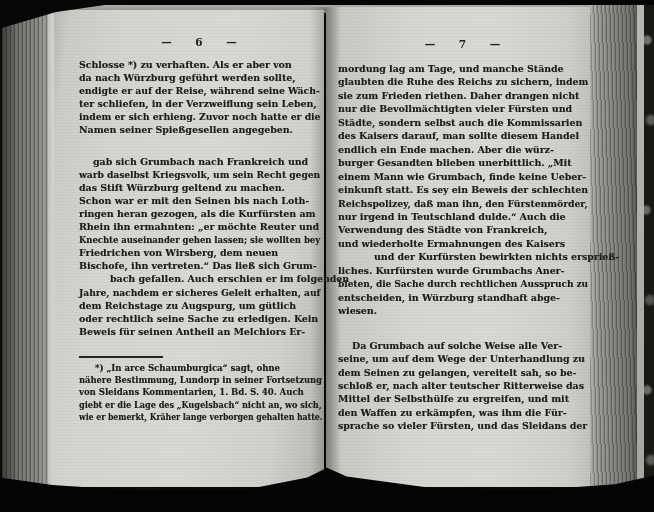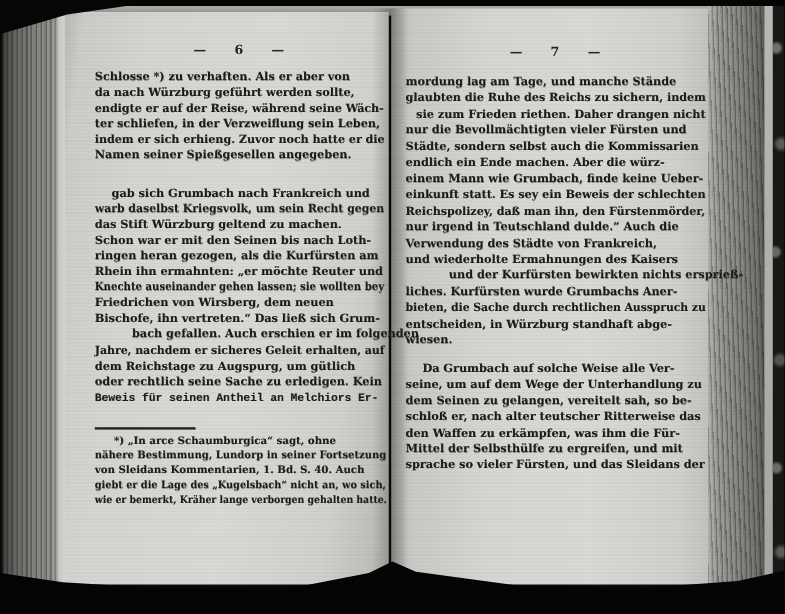--- a/index.html
+++ b/index.html
@@ -54,21 +54,21 @@
   
   .textblock{position:absolute;z-index:3;color:#1b1b1b;font-weight:700;}
   .tb-left{left:79px;top:58px;width:241px;font-size:9.4px;line-height:13.1px;}
   .tb-right{left:338px;top:62px;width:250px;font-size:9.4px;line-height:13.45px;}
   .page-header{position:absolute;z-index:3;color:#222;font-weight:700;font-size:10.5px;
     text-align:center;word-spacing:18px;letter-spacing:1px;}
   .ph-left{left:79px;top:36px;width:241px;}
   .ph-right{left:338px;top:38px;width:250px;}
   .para{margin:0;}
   .para + .para{margin-top:18px;}
-  .tb-right .para + .para{margin-top:10px;}
+  .tb-right .para + .para{margin-top:21px;}
   .line{white-space:nowrap;transform-origin:0 50%;text-shadow:.3px .3px 0 rgba(25,25,25,.38);}
   .para.indent .line:first-child{text-indent:14px;}
   
   .footnote-rule{position:absolute;left:79px;top:356px;width:84px;height:2px;background:#242424;z-index:3;}
   .footnote{left:79px;top:362px;width:243px;font-size:8.5px;line-height:12.2px;}
   .footnote .line:first-child{text-indent:16px;}
   
   .grain{position:absolute;left:54px;top:7px;width:584px;height:480px;z-index:2;pointer-events:none;
     background:repeating-linear-gradient(0deg,rgba(0,0,0,.025) 0 1px,rgba(0,0,0,0) 1px 3px);}
 </style>
@@ -108,62 +108,64 @@
         <div class="line" style="transform: scaleX(1);">Schon war er mit den Seinen bis nach Loth-</div>
         <div class="line" style="transform: scaleX(1);">ringen heran gezogen, als die Kurfürsten am</div>
         <div class="line" style="transform: scaleX(1);">Rhein ihn ermahnten: „er möchte Reuter und</div>
         <div class="line" style="transform: scaleX(0.899254);">Knechte auseinander gehen lassen; sie wollten bey</div>
         <div class="line" style="transform: scaleX(1);">Friedrichen von Wirsberg, dem neuen</div>
         <div class="line" style="transform: scaleX(1);">Bischofe, ihn vertreten.“ Das ließ sich Grum-</div>
         <div class="line" style="transform: scaleX(1); margin-left: 31px;">bach gefallen. Auch erschien er im folgenden</div>
         <div class="line" style="transform: scaleX(0.967871);">Jahre, nachdem er sicheres Geleit erhalten, auf</div>
         <div class="line" style="transform: scaleX(1);">dem Reichstage zu Augspurg, um gütlich</div>
         <div class="line" style="transform: scaleX(1);">oder rechtlich seine Sache zu erledigen. Kein</div>
-        <div class="line" style="transform: scaleX(1); font-family: Liberation Mono, monospace;">Beweis für seinen Antheil an Melchiors Er-</div>
+        <div class="line" style="transform: scaleX(1);">Beweis für seinen Antheil an Melchiors Er-</div>
       </div>
     </div>
 
   <div class="footnote-rule"></div>
   <div class="textblock footnote">
       <div class="para fnlines">
         <div class="line" style="transform: scaleX(1);">*) „In arce Schaumburgica“ sagt, ohne</div>
         <div class="line" style="transform: scaleX(0.979839);">nähere Bestimmung, Lundorp in seiner Fortsetzung</div>
         <div class="line" style="transform: scaleX(1);">von Sleidans Kommentarien, 1. Bd. S. 40. Auch</div>
         <div class="line" style="transform: scaleX(0.952941);">giebt er die Lage des „Kugelsbach“ nicht an, wo sich,</div>
         <div class="line" style="transform: scaleX(0.910112);">wie er bemerkt, Kräher lange verborgen gehalten hatte.</div>
       </div>
     </div>
 
   <div class="textblock tb-right">
       <div class="para complete">
         <div class="line" style="transform: scaleX(1);">mordung lag am Tage, und manche Stände</div>
         <div class="line" style="transform: scaleX(0.988142);">glaubten die Ruhe des Reichs zu sichern, indem</div>
-        <div class="line" style="transform: scaleX(1); text-align: right;">sie zum Frieden riethen. Daher drangen nicht</div>
+        <div class="line" style="transform: scaleX(1);">sie zum Frieden riethen. Daher drangen nicht</div>
         <div class="line" style="transform: scaleX(1);">nur die Bevollmächtigten vieler Fürsten und</div>
         <div class="line" style="transform: scaleX(1);">Städte, sondern selbst auch die Kommissarien</div>
+        <div class="line" style="transform: scaleX(1);">des Kaisers darauf, man sollte diesem Handel</div>
         <div class="line" style="transform: scaleX(1);">endlich ein Ende machen. Aber die würz-</div>
+        <div class="line" style="transform: scaleX(1);">burger Gesandten blieben unerbittlich. „Mit</div>
         <div class="line" style="transform: scaleX(1);">einem Mann wie Grumbach, finde keine Ueber-</div>
         <div class="line" style="transform: scaleX(0.992063);">einkunft statt. Es sey ein Beweis der schlechten</div>
         <div class="line" style="transform: scaleX(0.980392);">Reichspolizey, daß man ihn, den Fürstenmörder,</div>
         <div class="line" style="transform: scaleX(1);">nur irgend in Teutschland dulde.“ Auch die</div>
         <div class="line" style="transform: scaleX(1);">Verwendung des Städte von Frankreich,</div>
         <div class="line" style="transform: scaleX(1);">und wiederholte Ermahnungen des Kaisers</div>
         <div class="line" style="transform: scaleX(1); margin-left: 36px;">und der Kurfürsten bewirkten nichts ersprieß-</div>
         <div class="line" style="transform: scaleX(1);">liches. Kurfürsten wurde Grumbachs Aner-</div>
         <div class="line" style="transform: scaleX(0.954198);">bieten, die Sache durch rechtlichen Ausspruch zu</div>
         <div class="line" style="transform: scaleX(1);">entscheiden, in Würzburg standhaft abge-</div>
         <div class="line">wiesen.</div>
       </div>
       <div class="para indent">
         <div class="line" style="transform: scaleX(1);">Da Grumbach auf solche Weise alle Ver-</div>
         <div class="line" style="transform: scaleX(0.996016);">seine, um auf dem Wege der Unterhandlung zu</div>
         <div class="line" style="transform: scaleX(1);">dem Seinen zu gelangen, vereitelt sah, so be-</div>
         <div class="line" style="transform: scaleX(1);">schloß er, nach alter teutscher Ritterweise das</div>
+        <div class="line" style="transform: scaleX(1);">Mittel der Selbsthülfe zu ergreifen, und mit</div>
         <div class="line" style="transform: scaleX(1);">den Waffen zu erkämpfen, was ihm die Für-</div>
-        <div class="line" style="transform: scaleX(1);">Mittel der Selbsthülfe zu ergreifen, und mit</div>
         <div class="line" style="transform: scaleX(1);">sprache so vieler Fürsten, und das Sleidans der</div>
       </div>
     </div>
 
   <div class="top-bar"></div>
   <div class="tl-wedge"></div>
   <div class="bottom-black"></div>
 </div>
 
 </body></html>

